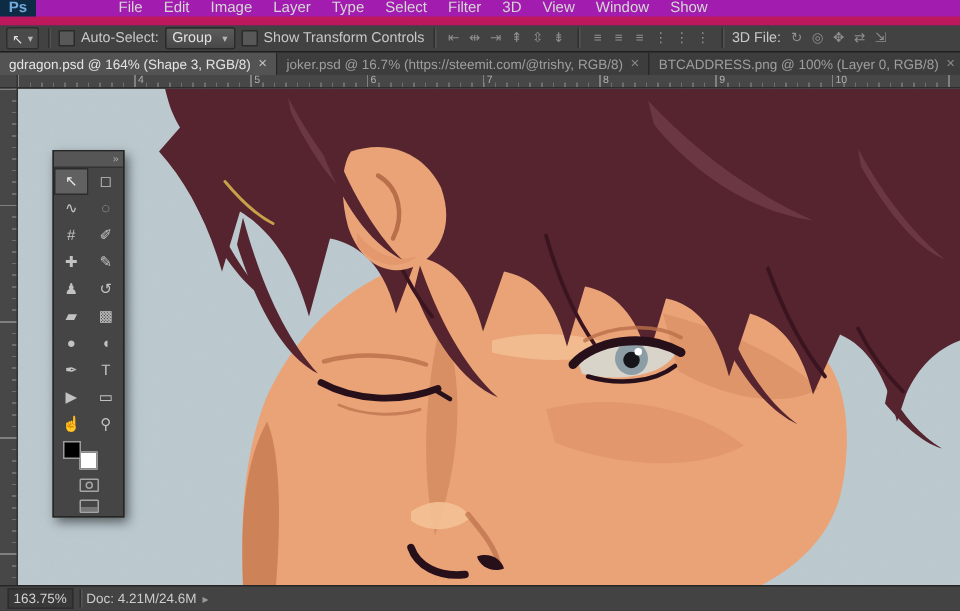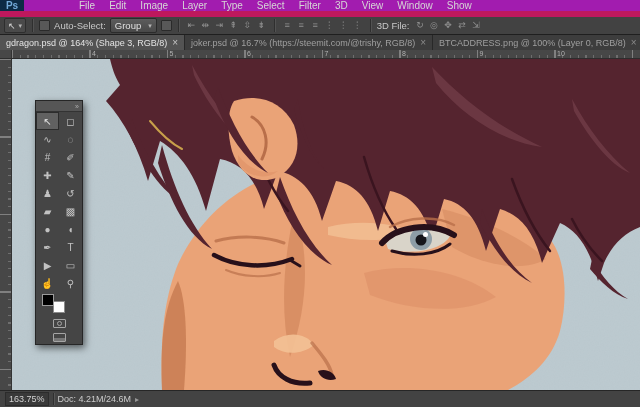--- a/index.html
+++ b/index.html
@@ -101,20 +101,21 @@
       <span class="dd-arrow">▾</span>
     </div>
     <div class="opt-sep"></div>
     <div class="checkbox"></div>
     <span>Auto-Select:</span>
     <div class="dropdown">
       <span>Group</span>
       <span class="dd-arrow">▾</span>
     </div>
     <div class="checkbox"></div>
+    <span>Show Transform Controls</span>
     <div class="opt-sep"></div>
     <div class="icon-group" id="align-icons">
         <span class="opt-icon">⇤</span>
         <span class="opt-icon">⇹</span>
         <span class="opt-icon">⇥</span>
         <span class="opt-icon">⇞</span>
         <span class="opt-icon">⇳</span>
         <span class="opt-icon">⇟</span>
       </div>
     <div class="opt-sep"></div>

